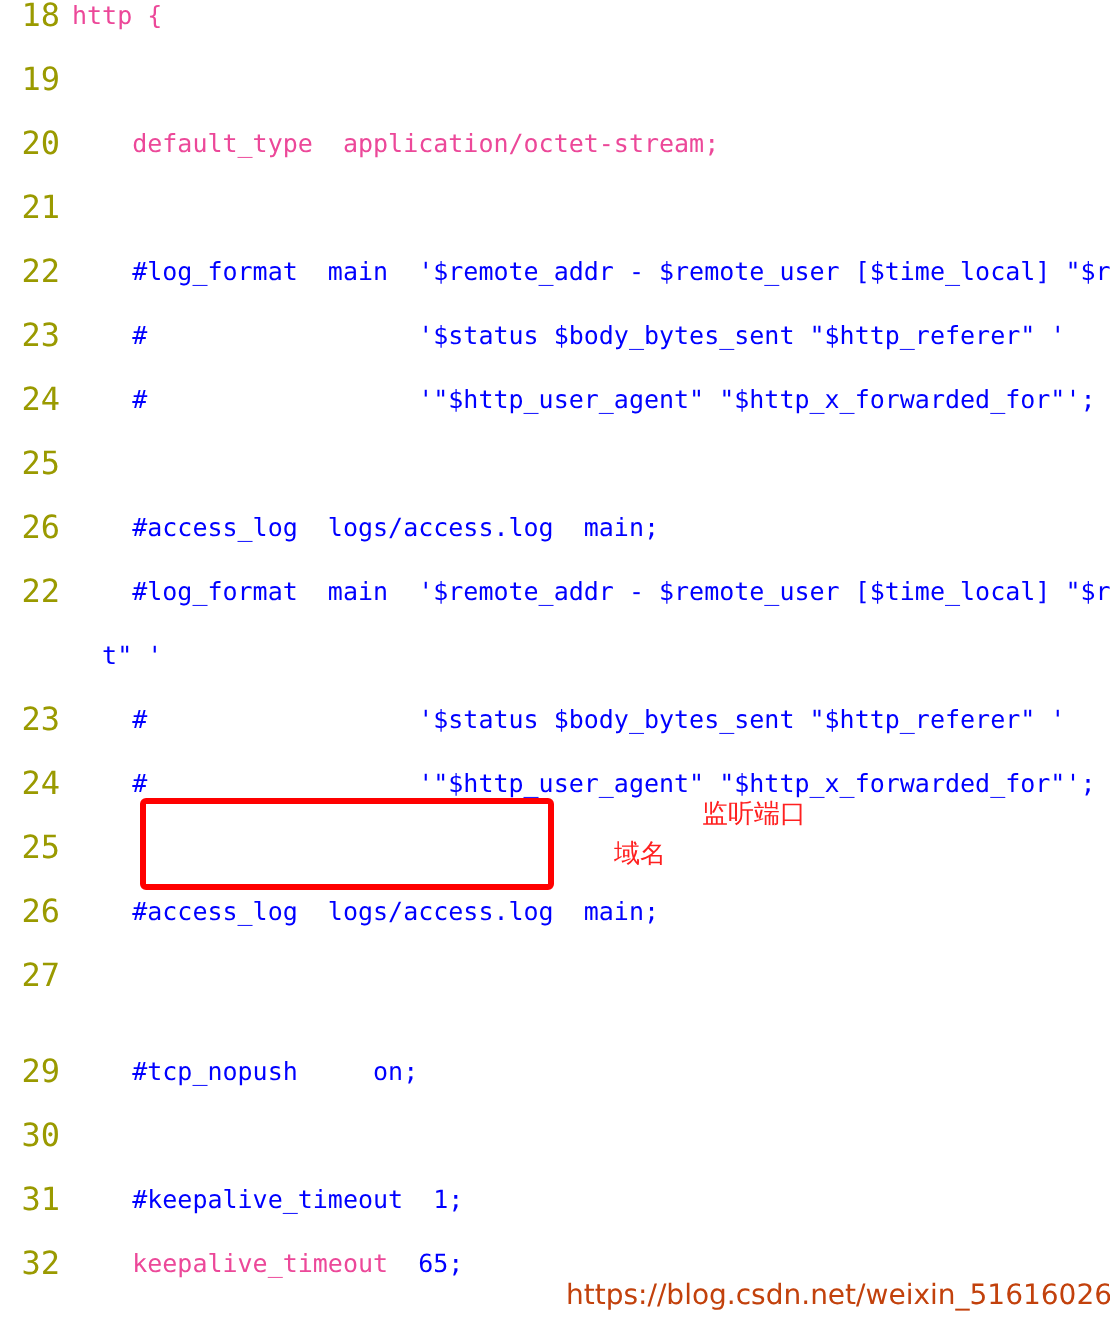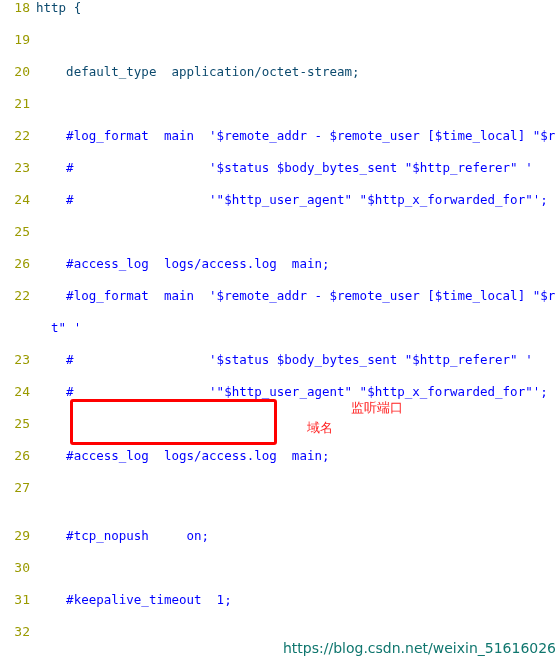--- a/index.html
+++ b/index.html
@@ -38,35 +38,35 @@
     letter-spacing: 0px;
   }
 
   .gutter {
     position: absolute;
     left: 0;
     top: 0;
     width: 30px;
     text-align: right;
     color: #9a9a00;
-    font-size: 13px;
+    font-size: 16px;
     line-height: 16px;
   }
 
   .content {
     position: absolute;
     left: 36px;
     top: 0;
     white-space: pre;
     color: #000000;
   }
 
   .cmt { color: #0000ff; }
   .val { color: #0000ff; }
-  .plain { color: #0c4a6e; }
+  .plain { color: #ec4899; }
 
   
   .red-box {
     position: absolute;
     left: 70px;
     top: 399px;
     width: 207px;
     height: 46px;
     border: 3px solid #ff0000;
     border-radius: 3px;
@@ -82,21 +82,21 @@
     line-height: 19px;
     white-space: pre;
   }
   .anno-1 { left: 307px; top: 398px; margin-left: 44px; }
   .anno-2 { left: 307px; top: 418px; }
 
   .watermark {
     position: absolute;
     left: 283px;
     top: 640px;
-    color: #0f766e;
+    color: #c2410c;
     font-family: "DejaVu Sans", "Liberation Sans", sans-serif;
     font-size: 14px;
     line-height: 16px;
     white-space: nowrap;
     pointer-events: none;
   }
 </style>
 </head>
 <body>
 
@@ -115,21 +115,21 @@
       <div class="line" style="top: 144px;"><span class="gutter">22</span><span class="content"><span class="cmt">    #log_format  main  '$remote_addr - $remote_user [$time_local] "$reques</span></span></div>
       <div class="line" style="top: 160px;"><span class="gutter"></span><span class="content"><span class="cmt">  t" '</span></span></div>
       <div class="line" style="top: 176px;"><span class="gutter">23</span><span class="content"><span class="cmt">    #                  '$status $body_bytes_sent "$http_referer" '</span></span></div>
       <div class="line" style="top: 192px;"><span class="gutter">24</span><span class="content"><span class="cmt">    #                  '"$http_user_agent" "$http_x_forwarded_for"';</span></span></div>
       <div class="line" style="top: 208px;"><span class="gutter">25</span><span class="content"><span class="plain"></span></span></div>
       <div class="line" style="top: 224px;"><span class="gutter">26</span><span class="content"><span class="cmt">    #access_log  logs/access.log  main;</span></span></div>
       <div class="line" style="top: 240px;"><span class="gutter">27</span><span class="content"><span class="plain"></span></span></div>
       <div class="line" style="top: 272px;"><span class="gutter">29</span><span class="content"><span class="cmt">    #tcp_nopush     on;</span></span></div>
       <div class="line" style="top: 288px;"><span class="gutter">30</span><span class="content"><span class="plain"></span></span></div>
       <div class="line" style="top: 304px;"><span class="gutter">31</span><span class="content"><span class="cmt">    #keepalive_timeout  1;</span></span></div>
-      <div class="line" style="top: 320px;"><span class="gutter">32</span></div>
+      <div class="line" style="top: 320px;"><span class="gutter">32</span><span class="content"><span class="plain">    keepalive_timeout  </span><span class="val">65;</span></span></div>
     </div>
 
   <div class="red-box"></div>
 
   <div class="annotation anno-1">监听端口</div>
 
   <div class="annotation anno-2">域名</div>
 
   <div class="watermark">https://blog.csdn.net/weixin_51616026</div>
 

